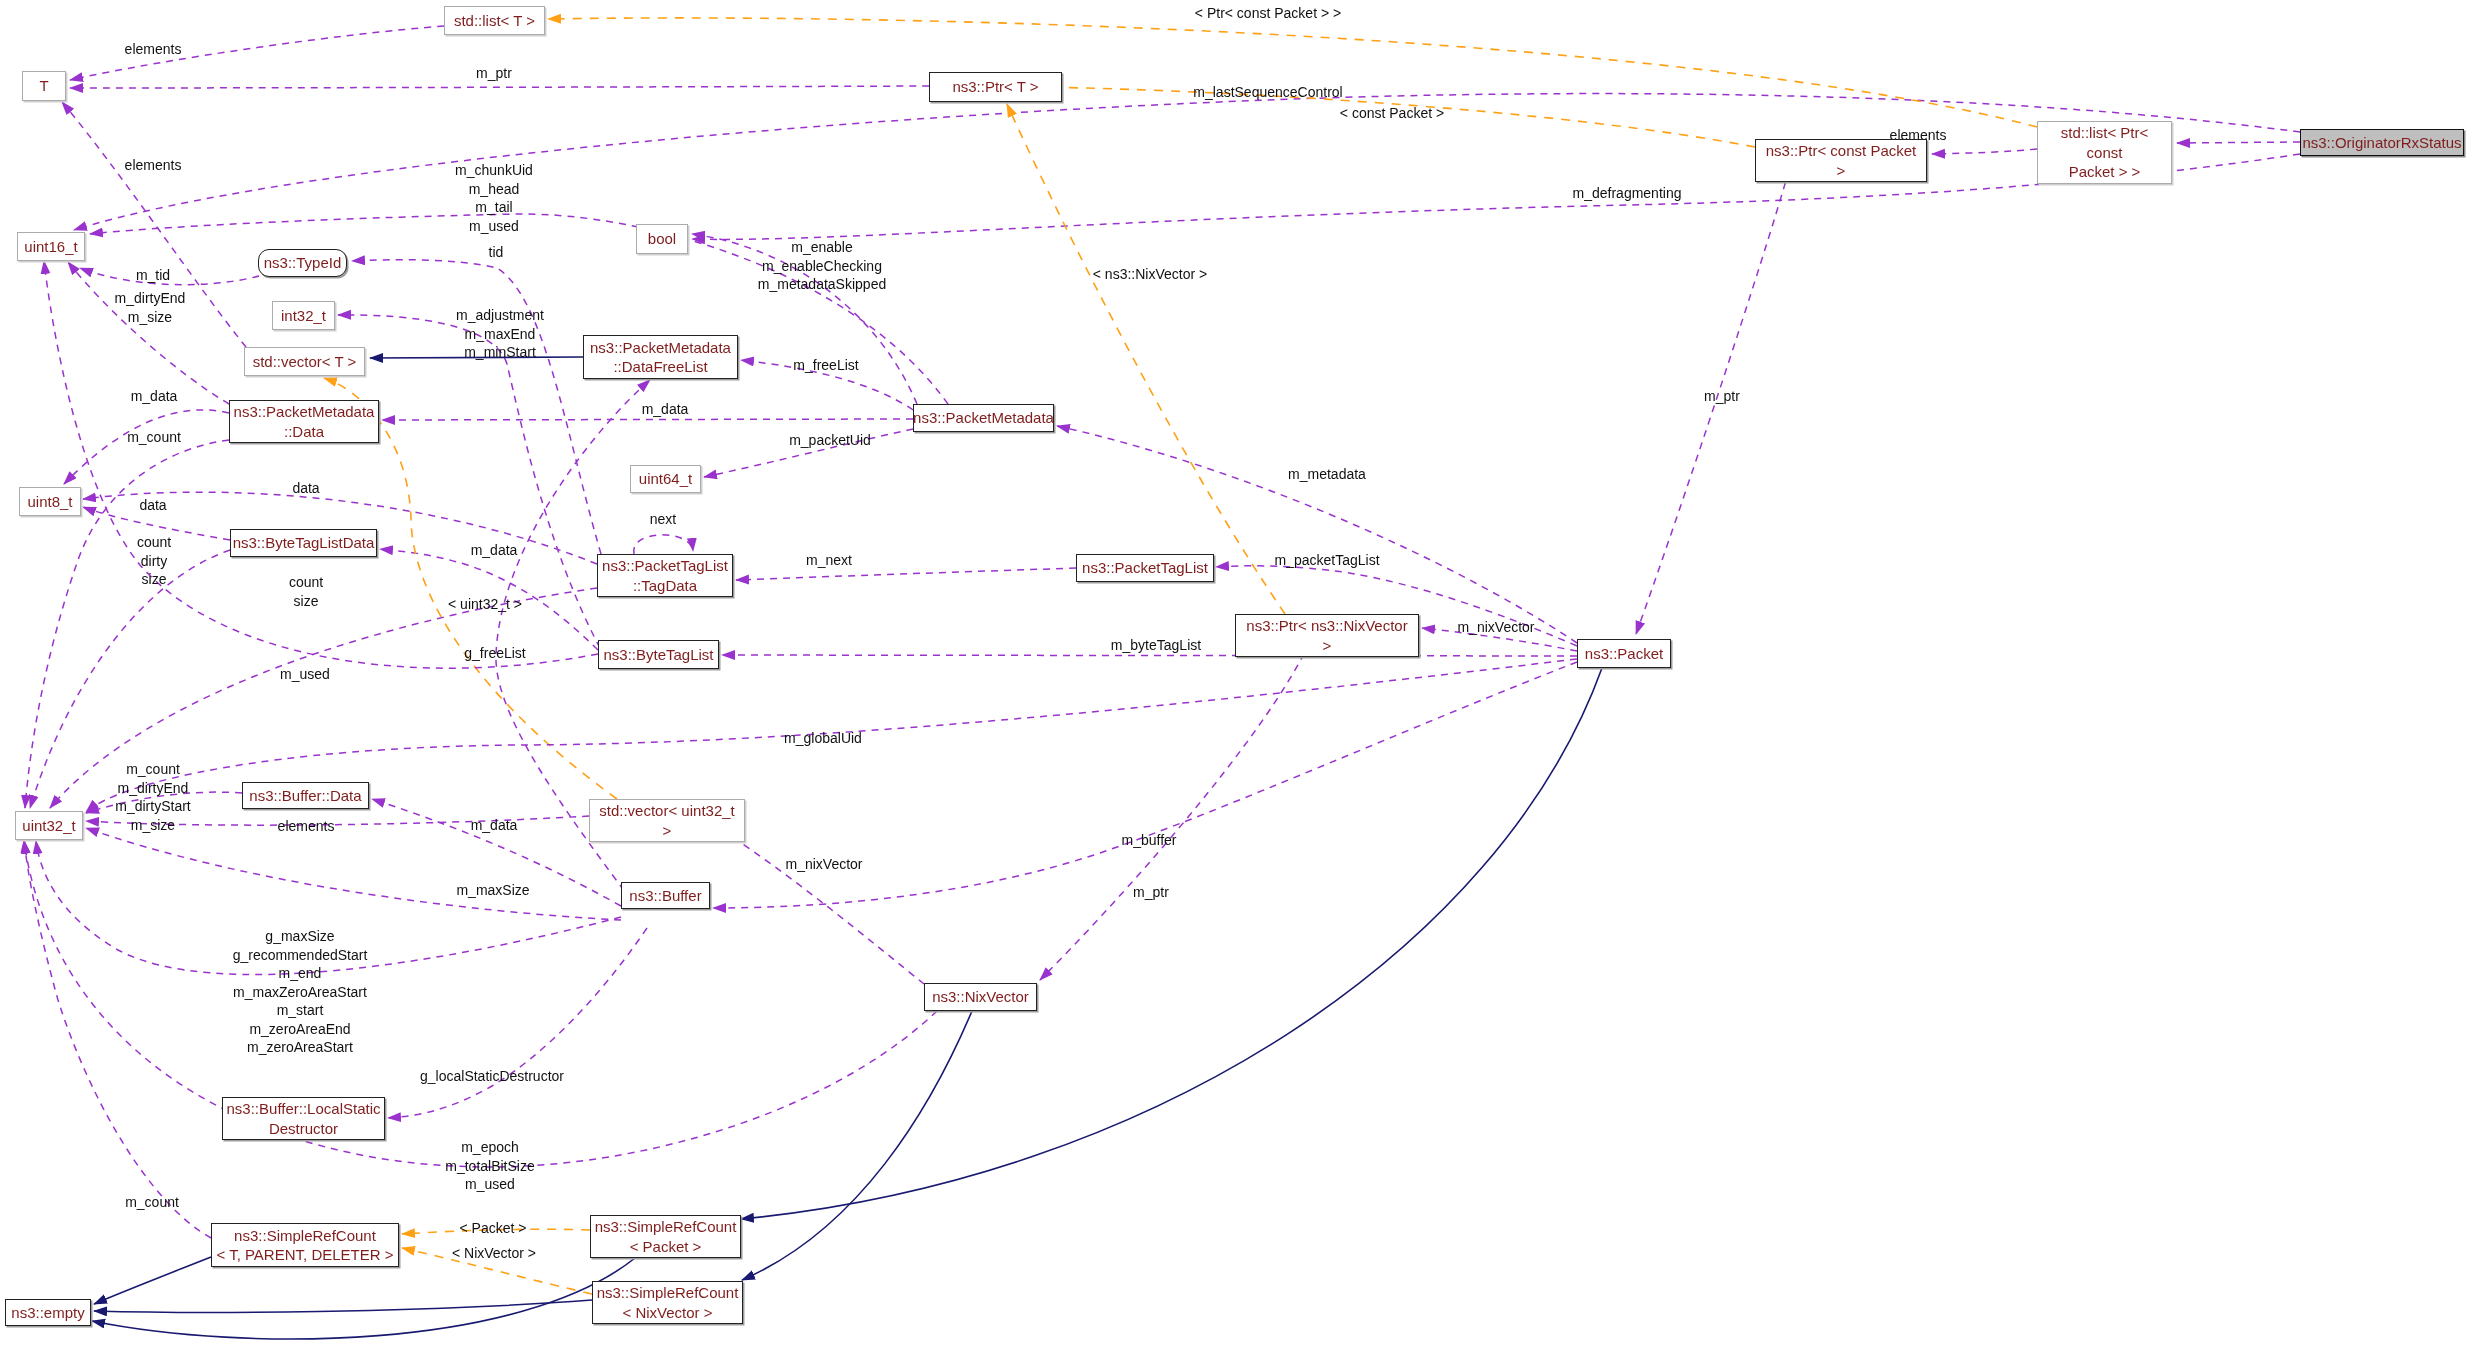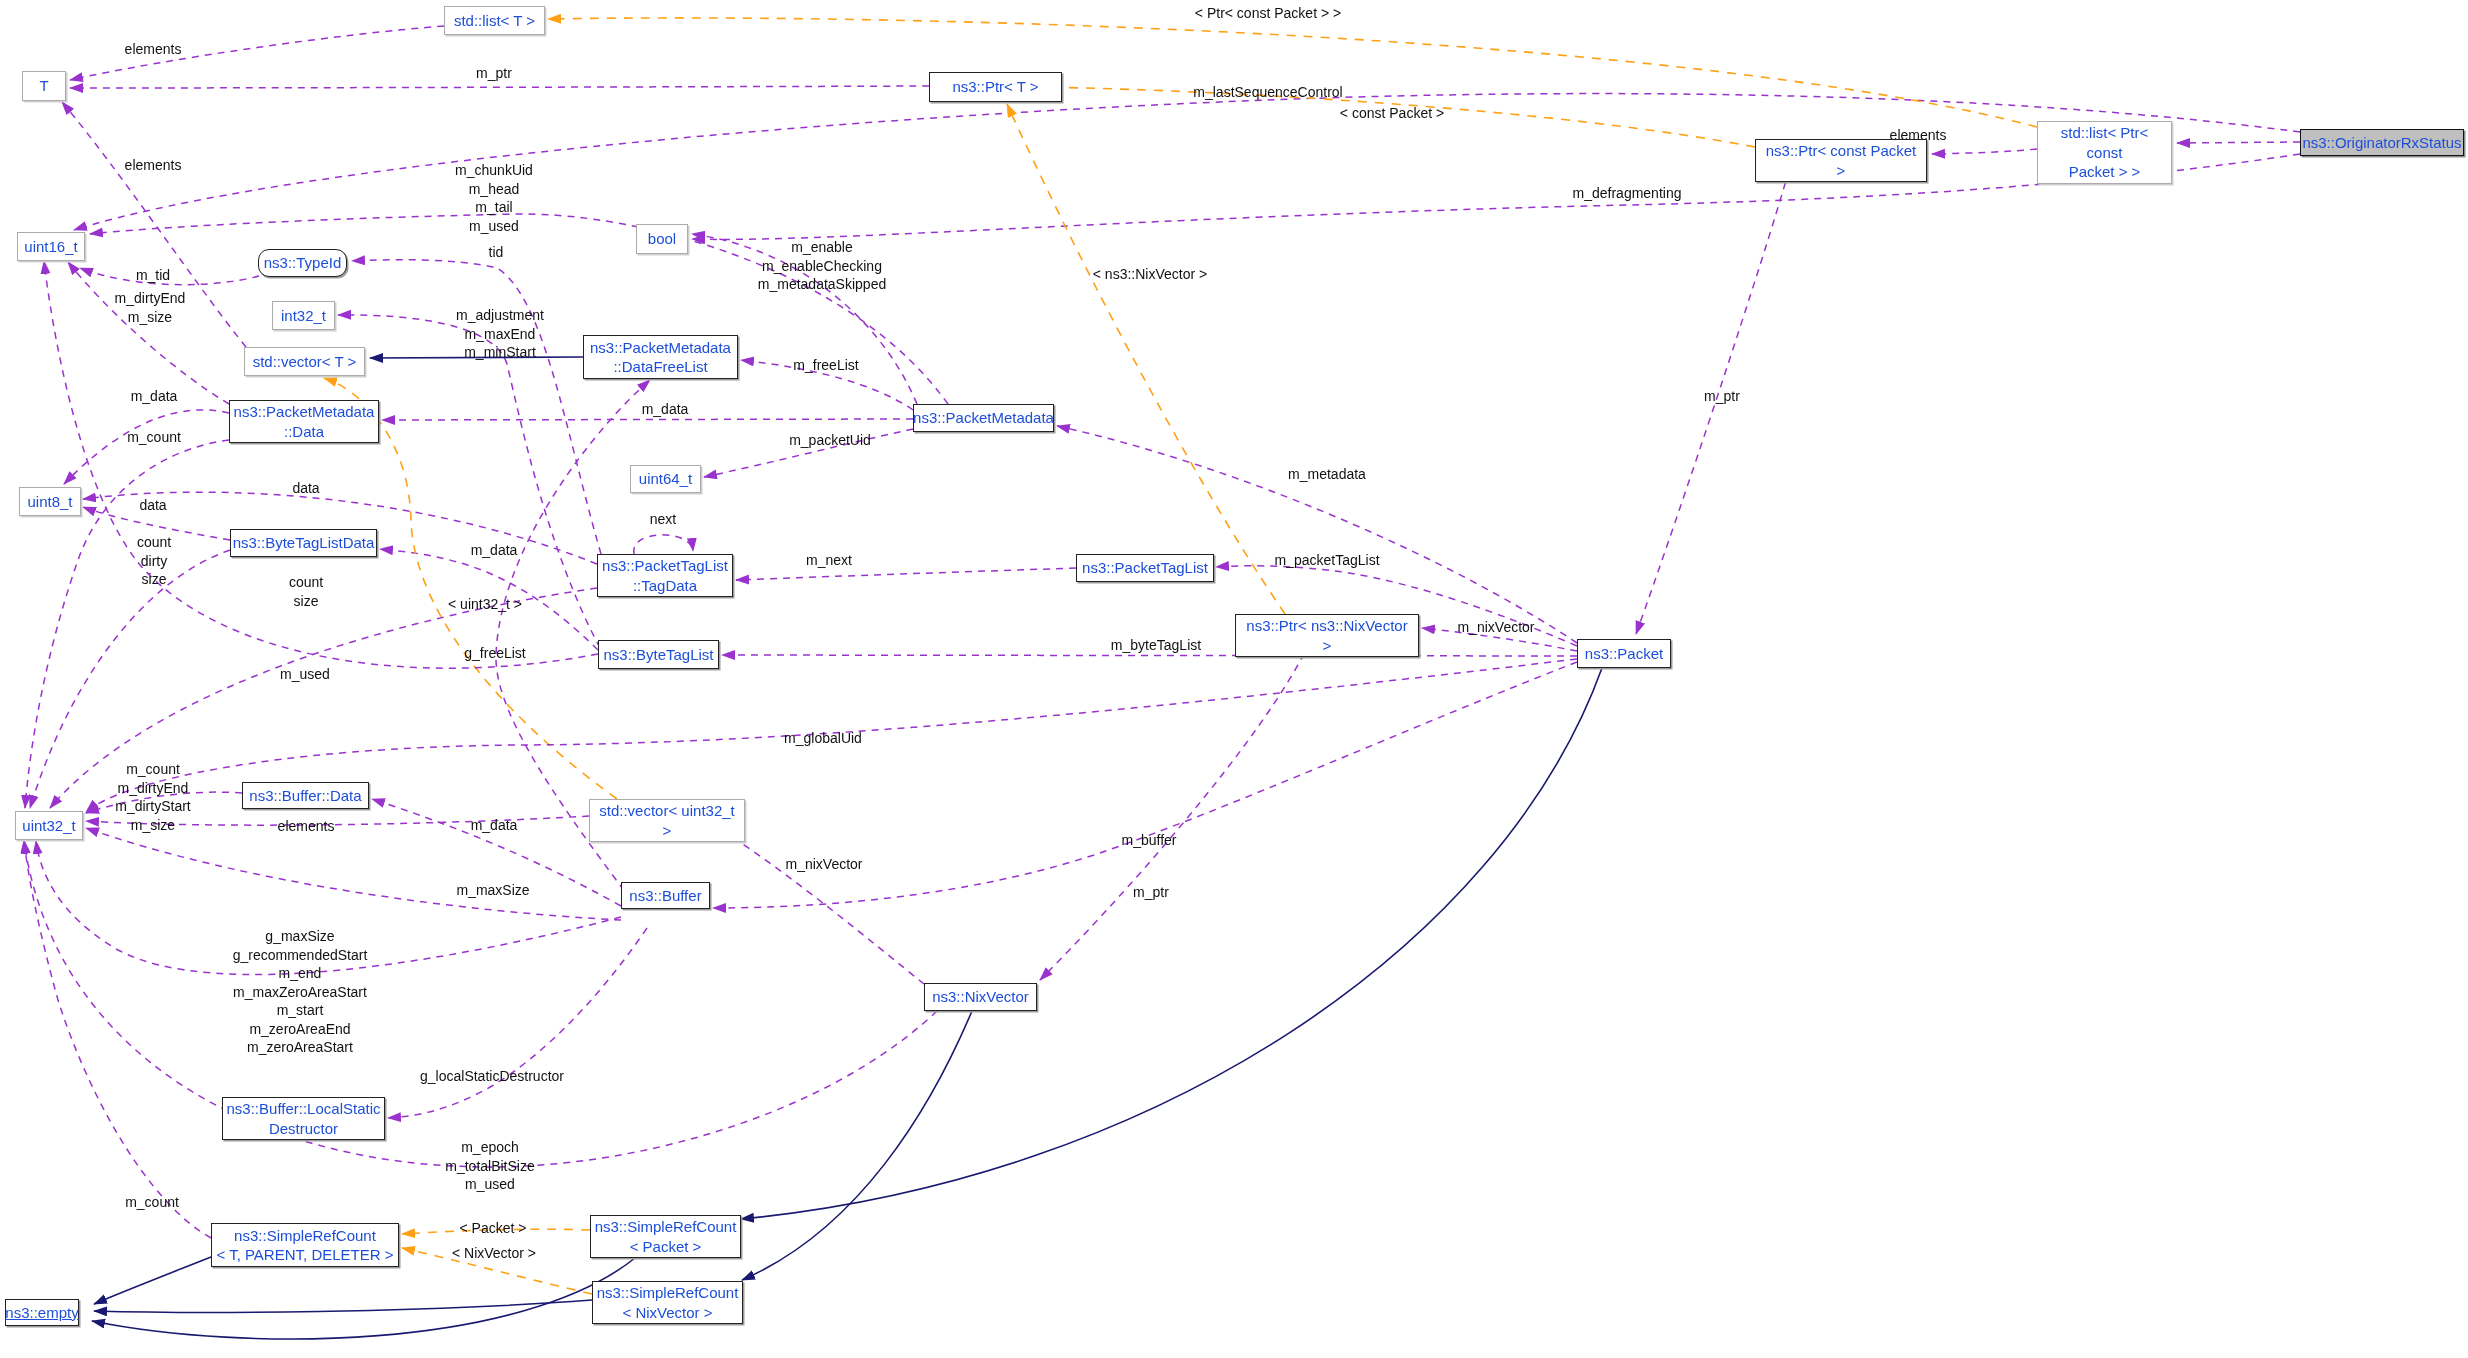--- a/index.html
+++ b/index.html
@@ -1,20 +1,20 @@
 <!DOCTYPE html>
 <html style="--purple: #9a32cd; --orange: #ffa015; --navy: #191970; --focus-fill: #bfbfbf;"><head>
 <meta charset="utf-8">
 <style>
   html,body { margin:0; padding:0; background:#ffffff; }
   #stage { position:relative; width:2468px; height:1358px; background:#fff; overflow:hidden;
            font-family:"Liberation Sans", sans-serif; }
   #edge-layer { position:absolute; left:0; top:0; }
   .node { position:absolute; box-sizing:border-box; display:flex; align-items:center; justify-content:center;
-          text-align:center; white-space:pre-line; background:#fff; color:#1d4ed8;
+          text-align:center; white-space:pre-line; background:#fff; color:#7f1d1d;
           font:15px/19.5px "Liberation Sans", sans-serif; padding:1px 4px; }
   .node.external { border:1.4px solid #ababab; box-shadow:1.5px 1.5px 0 #cfcfcf; }
   .node.class    { border:1.7px solid #222222; box-shadow:1.5px 1.5px 0 #9c9c9c; }
   .node.focus    { border:1.9px solid #111111; box-shadow:1.5px 1.5px 0 #8a8a8a; background:var(--focus-fill,#bfbfbf); }
   .edge-label { position:absolute; transform:translateX(-50%); color:#111;
                 font:14px/18.5px "Liberation Sans", sans-serif; white-space:pre-line; text-align:center; }
   path.usage       { stroke:var(--purple,#9a32cd); stroke-width:1.5; fill:none; stroke-dasharray:7 6; }
   path.template    { stroke:var(--orange,#ffa015); stroke-width:1.6; fill:none; stroke-dasharray:9 8; }
   path.inheritance { stroke:var(--navy,#191970);  stroke-width:1.6; fill:none; }
 </style>
@@ -200,15 +200,15 @@
       <div class="node class" style="left: 621px; top: 882px; width: 89px; min-height: 27px;">ns3::Buffer</div>
       <div class="node class" style="left: 924px; top: 983px; width: 113px; min-height: 28px;">ns3::NixVector</div>
       <div class="node class" style="left: 222px; top: 1097px; width: 163px; min-height: 43px;">ns3::Buffer::LocalStatic
 Destructor</div>
       <div class="node class" style="left: 211px; top: 1223px; width: 188px; min-height: 44px;">ns3::SimpleRefCount
 &lt; T, PARENT, DELETER &gt;</div>
       <div class="node class" style="left: 590px; top: 1215px; width: 151px; min-height: 43px;">ns3::SimpleRefCount
 &lt; Packet &gt;</div>
       <div class="node class" style="left: 592px; top: 1281px; width: 151px; min-height: 43px;">ns3::SimpleRefCount
 &lt; NixVector &gt;</div>
-      <div class="node class" style="left: 5px; top: 1299px; width: 74px; min-height: 27px; text-decoration: underline;">ns3::empty</div>
+      <div class="node class" style="left: 5px; top: 1299px; width: 86px; min-height: 27px;">ns3::empty</div>
     </div>
 </div>
 
 </body></html>

